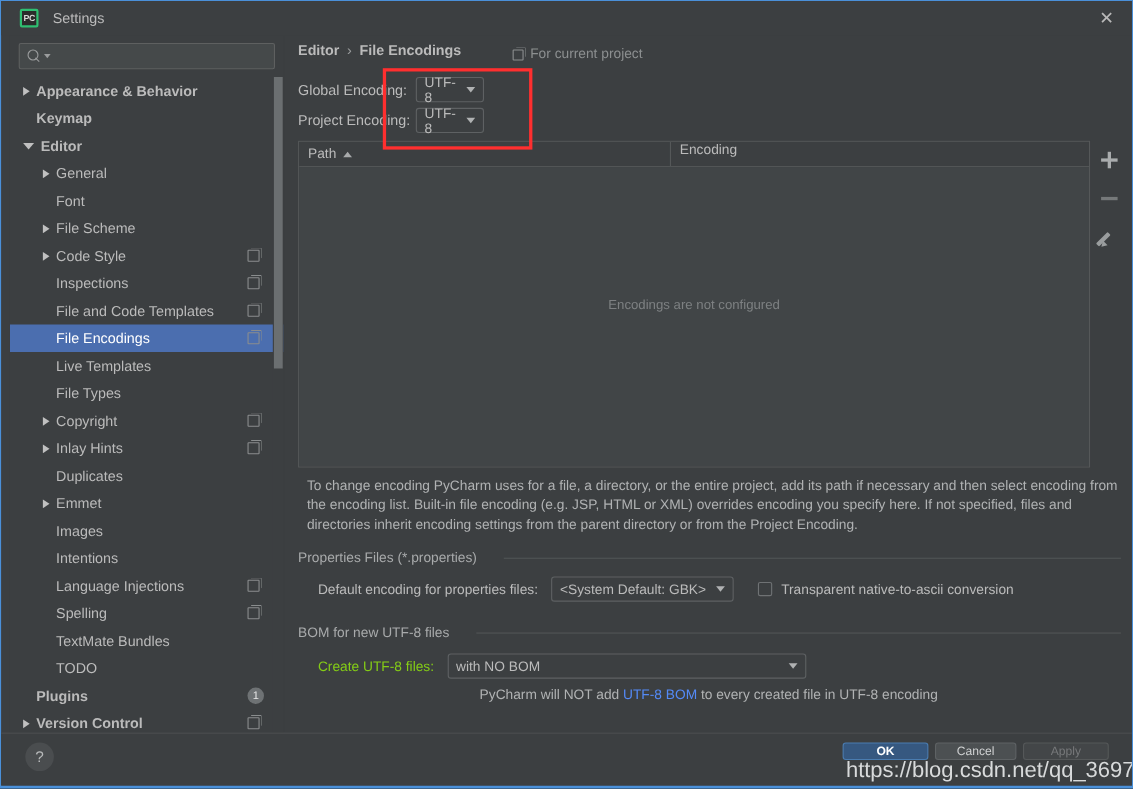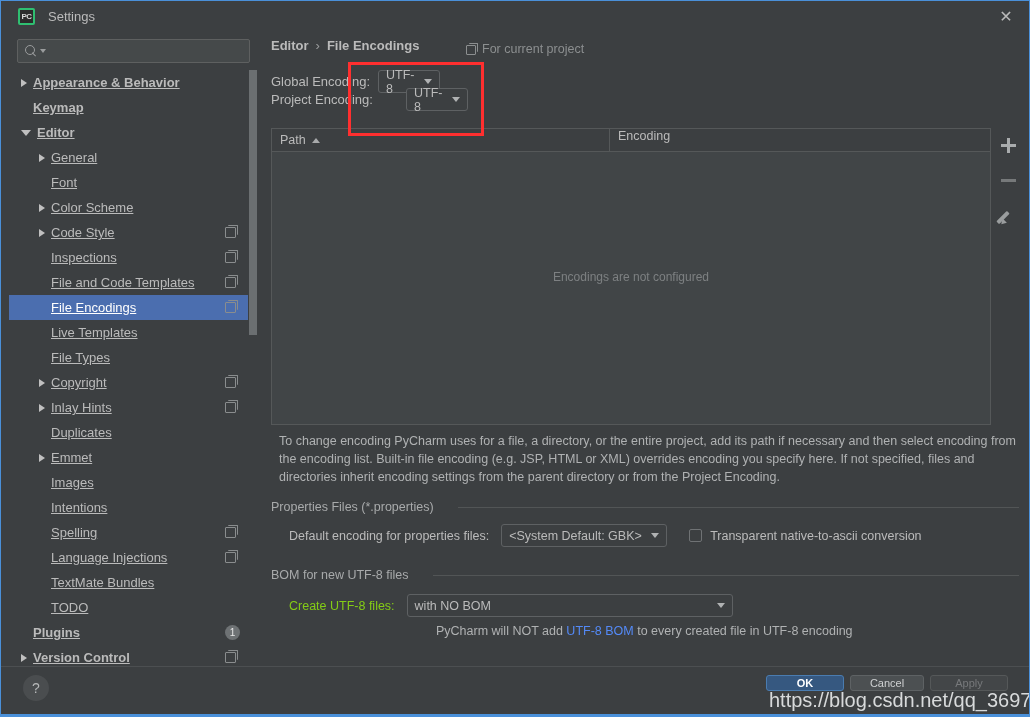--- a/index.html
+++ b/index.html
@@ -80,21 +80,20 @@
   .tree {
     position: absolute; left: 0; top: 38px; width: 249px; height: 596px;
     overflow: hidden;
   }
   .tree-item {
     position: relative; height: 25px;
     display: flex; align-items: center;
     font-size: 13px; color: #bbbbbb;
     padding-right: 22px;
     cursor: default;
-    text-decoration: underline;
   }
   .tree-item.selected { background: #4b6eaf; color: #ffffff; }
   .tree-item .arrow {
     width: 0; height: 0; flex: none;
     border-top: 4.5px solid transparent; border-bottom: 4.5px solid transparent;
     border-left: 6px solid #c0c0c0;
   }
   .tree-item .arrow.down {
     border-left: 5px solid transparent; border-right: 5px solid transparent;
     border-top: 6px solid #c0c0c0; border-bottom: 0;
@@ -318,21 +317,21 @@
         <div class="tree-item lvl1">
           <span class="arrow"></span>
           <span class="lbl">General</span>
         </div>
         <div class="tree-item lvl1">
           <span class="arrow hidden"></span>
           <span class="lbl">Font</span>
         </div>
         <div class="tree-item lvl1">
           <span class="arrow"></span>
-          <span class="lbl">Color Scheme</span>
+          <span class="lbl">File Scheme</span>
         </div>
         <div class="tree-item lvl1">
           <span class="arrow"></span>
           <span class="lbl">Code Style</span>
           <span class="copy-icon"></span>
         </div>
         <div class="tree-item lvl1">
           <span class="arrow hidden"></span>
           <span class="lbl">Inspections</span>
           <span class="copy-icon"></span>
@@ -376,26 +375,26 @@
         <div class="tree-item lvl1">
           <span class="arrow hidden"></span>
           <span class="lbl">Images</span>
         </div>
         <div class="tree-item lvl1">
           <span class="arrow hidden"></span>
           <span class="lbl">Intentions</span>
         </div>
         <div class="tree-item lvl1">
           <span class="arrow hidden"></span>
+          <span class="lbl">Language Injections</span>
+          <span class="copy-icon"></span>
+        </div>
+        <div class="tree-item lvl1">
+          <span class="arrow hidden"></span>
           <span class="lbl">Spelling</span>
-          <span class="copy-icon"></span>
-        </div>
-        <div class="tree-item lvl1">
-          <span class="arrow hidden"></span>
-          <span class="lbl">Language Injections</span>
           <span class="copy-icon"></span>
         </div>
         <div class="tree-item lvl1">
           <span class="arrow hidden"></span>
           <span class="lbl">TextMate Bundles</span>
         </div>
         <div class="tree-item lvl1">
           <span class="arrow hidden"></span>
           <span class="lbl">TODO</span>
         </div>
@@ -429,21 +428,21 @@
     </div>
 
     <div class="enc-row" style="left:12px; top:38px;">
       <span class="lbl" style="width:107px;">Global Encoding:</span>
       <span class="combo" style="width:62px;">
         <span>UTF-8</span>
         <span class="caret"></span>
       </span>
     </div>
 
-    <div class="enc-row" style="left:12px; top:56px;gap:28px;">
+    <div class="enc-row" style="left:12px; top:66px;">
       <span class="lbl" style="width:107px;">Project Encoding:</span>
       <span class="combo" style="width:62px;">
         <span>UTF-8</span>
         <span class="caret"></span>
       </span>
     </div>
 
     <div class="annot"></div>
 
     <div class="table-wrap">

